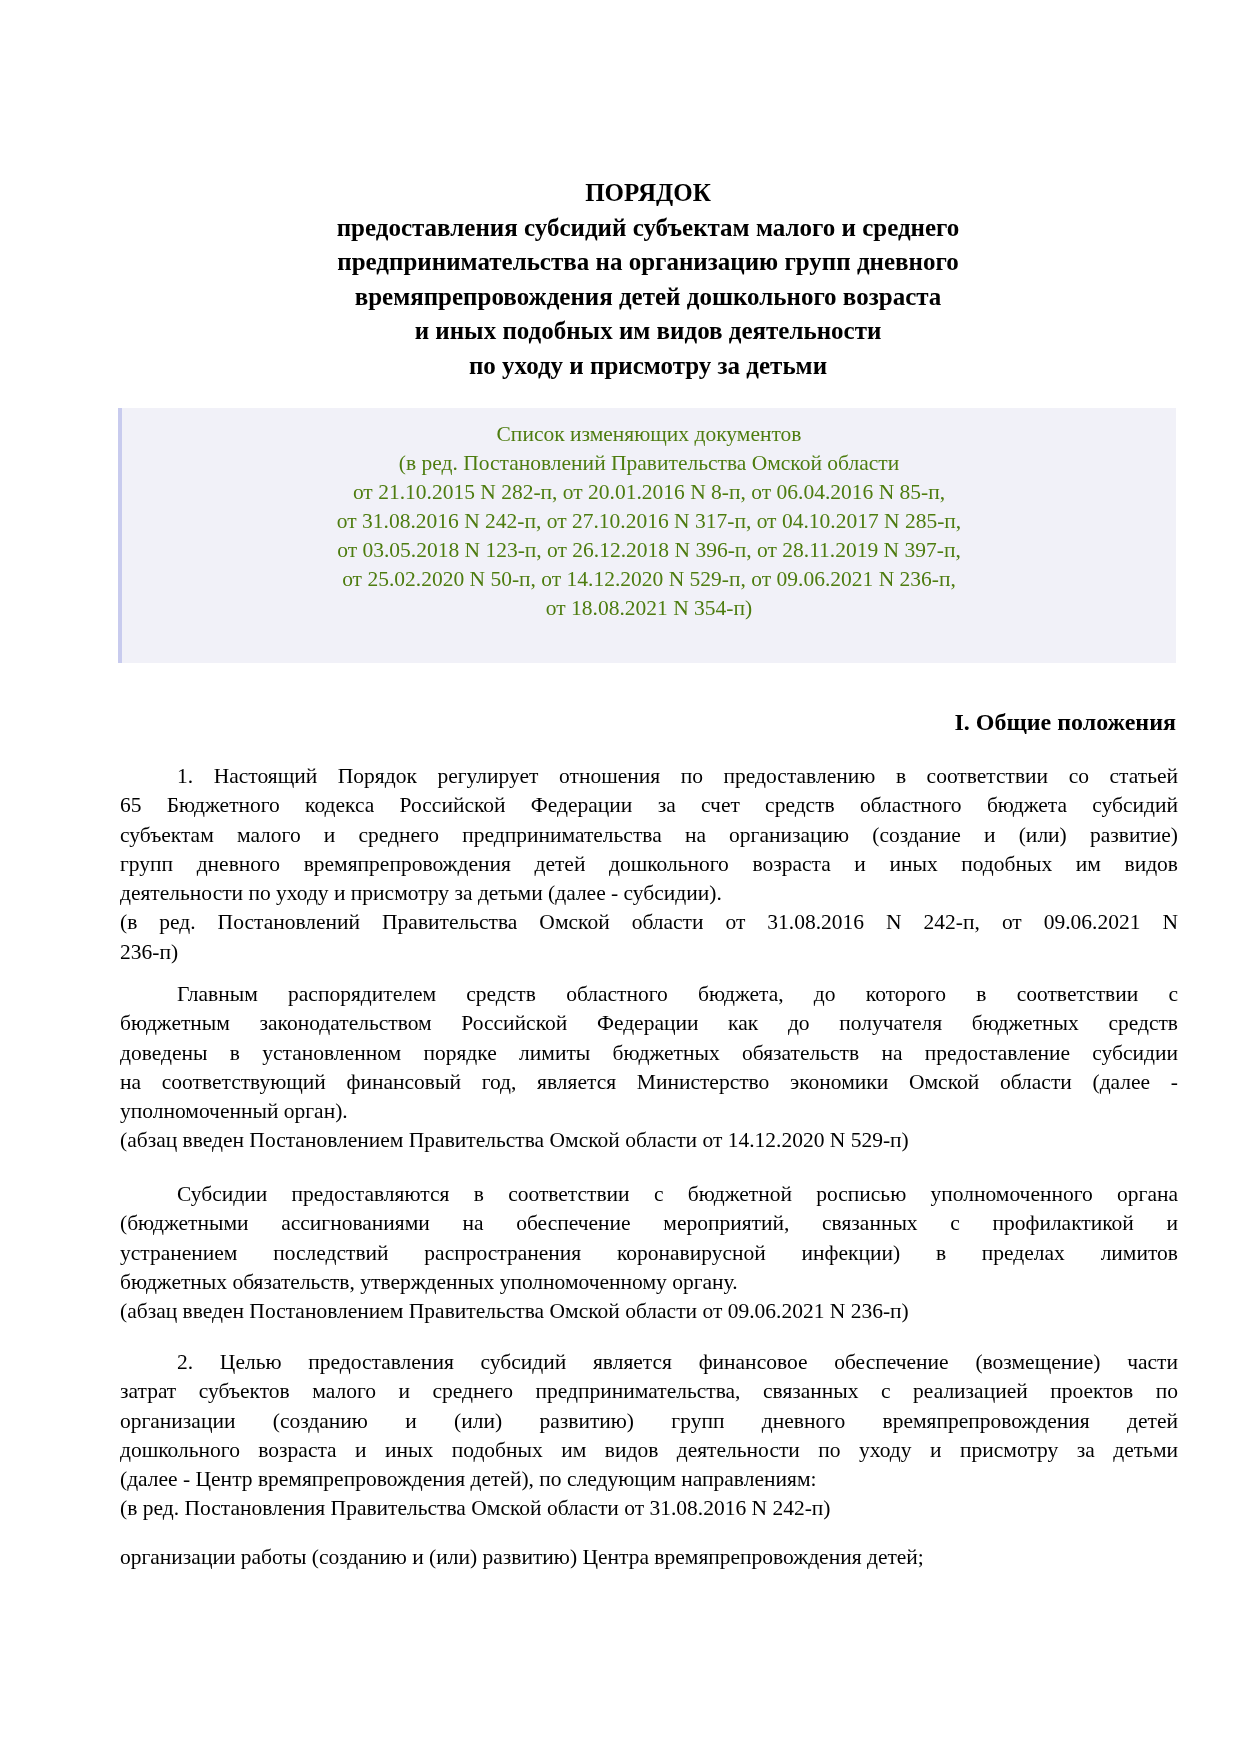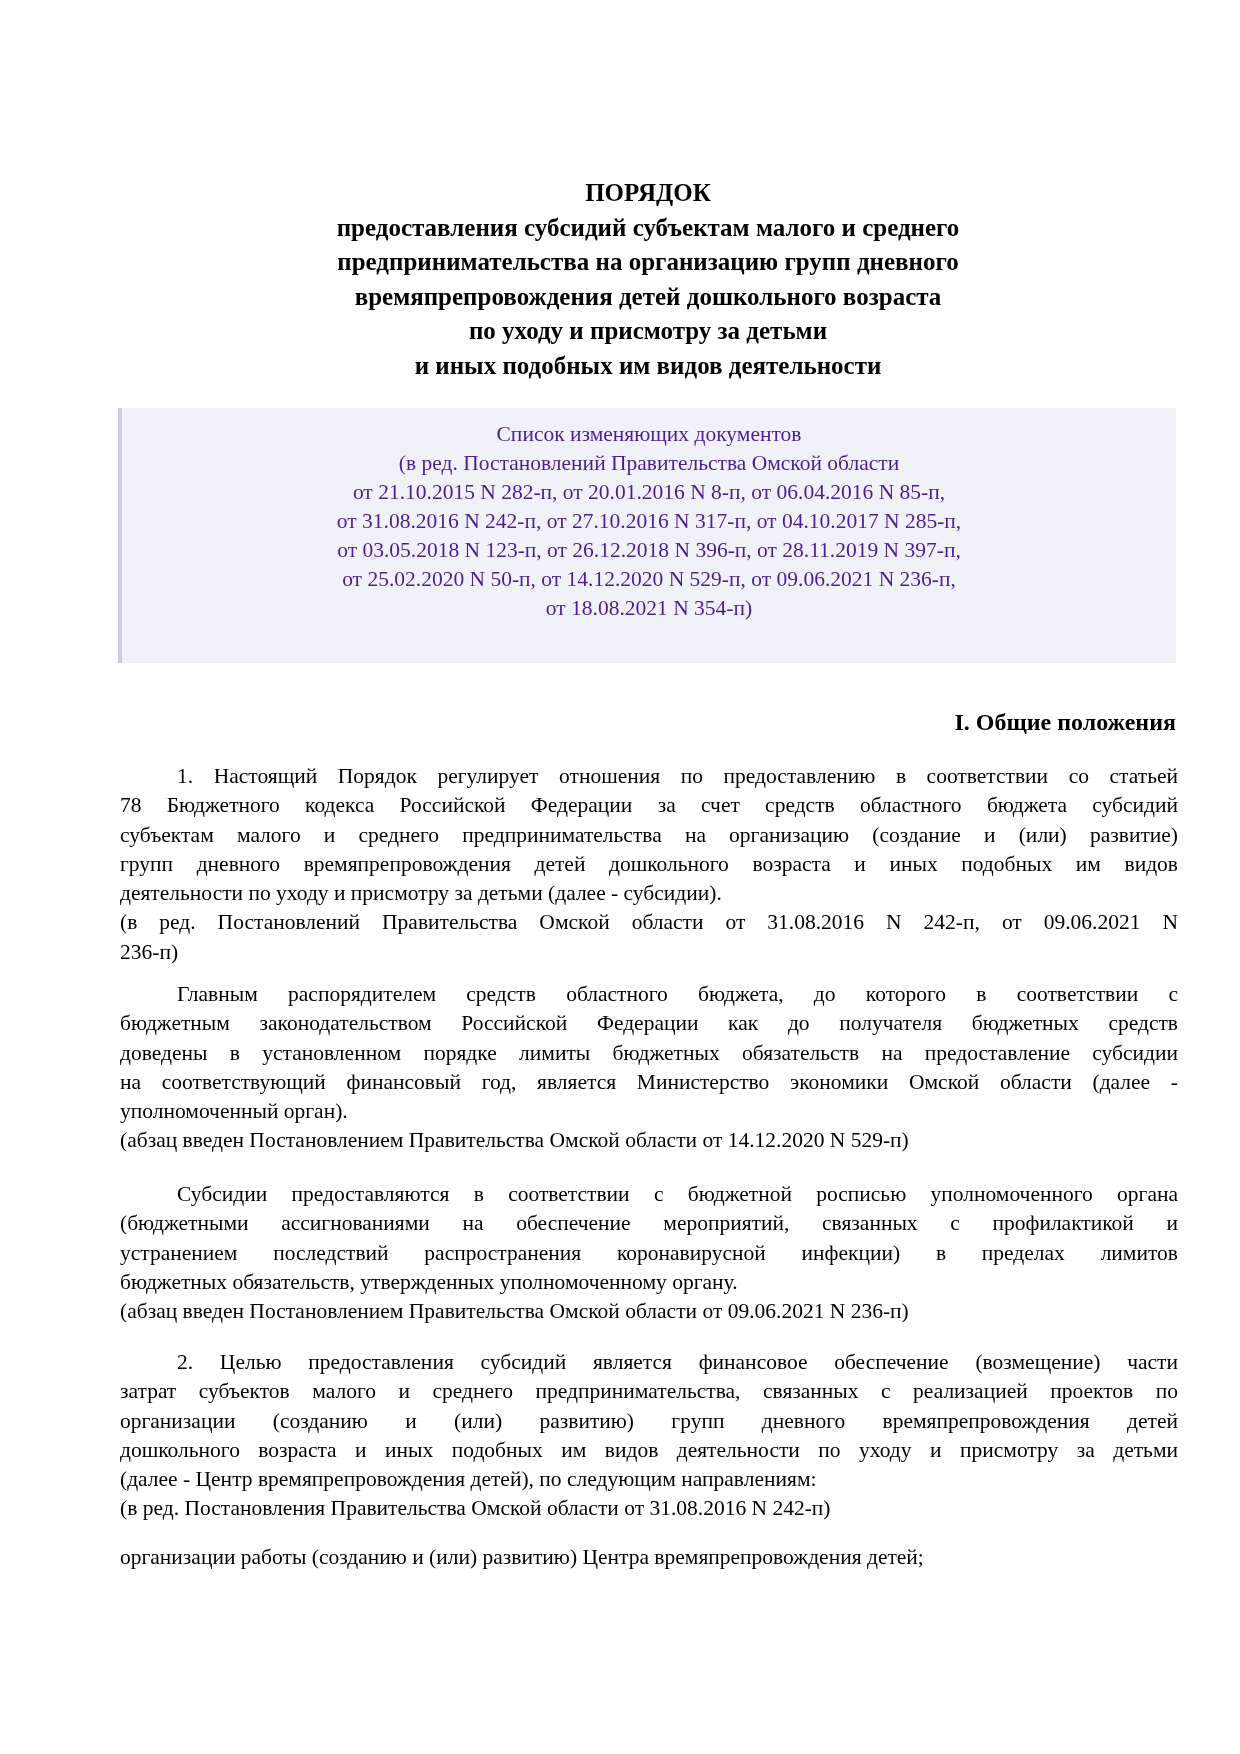--- a/index.html
+++ b/index.html
@@ -4,60 +4,60 @@
 <style>
   html, body { margin: 0; padding: 0; background: #ffffff; }
   body { width: 1240px; height: 1754px; position: relative; overflow: hidden;
          font-family: "Liberation Serif", "DejaVu Serif", serif; color: #000; }
   .page { position: absolute; left: 0; top: 0; width: 1240px; height: 1754px; }
   .title-block { position: absolute; left: 120px; width: 1056px; top: 176px;
                  text-align: center; font-weight: bold; font-size: 25px; line-height: 34.5px; }
   .title-block div { white-space: nowrap; text-align: center; }
   .changes-box { position: absolute; left: 118px; top: 408px; width: 1058px; height: 255px;
                  background: #f1f1f8; border-left: 4px solid #c8cbee; box-sizing: border-box;
-                 text-align: center; color: #4c1d95; font-size: 21.5px; line-height: 29px;
+                 text-align: center; color: #4d7c0f; font-size: 21.5px; line-height: 29px;
                  padding-top: 12px; }
   .changes-box div { white-space: nowrap; }
   .section-heading { position: absolute; left: 120px; width: 1056px; top: 709px;
                      text-align: right; font-weight: bold; font-size: 24px; }
   .para { position: absolute; left: 120px; width: 1058px; font-size: 21.5px;
           line-height: 29.3px; text-align: justify; }
   .para .ln { display: block; text-align: justify; text-align-last: justify; white-space: nowrap; }
   .para .ln.last { text-align-last: left; }
   .para .ln.indent { text-indent: 57px; }
 </style>
 </head>
 <body>
 
 <div class="page">
 
   <div class="title-block">
     <div>ПОРЯДОК</div>
     <div>предоставления субсидий субъектам малого и среднего</div>
     <div>предпринимательства на организацию групп дневного</div>
     <div>времяпрепровождения детей дошкольного возраста</div>
+    <div>и иных подобных им видов деятельности</div>
     <div>по уходу и присмотру за детьми</div>
-    <div>и иных подобных им видов деятельности</div>
   </div>
 
   <div class="changes-box">
     <div>Список изменяющих документов</div>
     <div>(в ред. Постановлений Правительства Омской области</div>
     <div>от 21.10.2015 N 282-п, от 20.01.2016 N 8-п, от 06.04.2016 N 85-п,</div>
     <div>от 31.08.2016 N 242-п, от 27.10.2016 N 317-п, от 04.10.2017 N 285-п,</div>
     <div>от 03.05.2018 N 123-п, от 26.12.2018 N 396-п, от 28.11.2019 N 397-п,</div>
     <div>от 25.02.2020 N 50-п, от 14.12.2020 N 529-п, от 09.06.2021 N 236-п,</div>
     <div>от 18.08.2021 N 354-п)</div>
   </div>
 
   <div class="section-heading">I. Общие положения</div>
 
   <div class="para" style="top:750px;margin-top:12px;">
     <span class="ln indent">1. Настоящий Порядок регулирует отношения по предоставлению в соответствии со статьей</span>
-    <span class="ln">78 Бюджетного кодекса Российской Федерации за счет средств областного бюджета субсидий</span>
+    <span class="ln">65 Бюджетного кодекса Российской Федерации за счет средств областного бюджета субсидий</span>
     <span class="ln">субъектам малого и среднего предпринимательства на организацию (создание и (или) развитие)</span>
     <span class="ln">групп дневного времяпрепровождения детей дошкольного возраста и иных подобных им видов</span>
     <span class="ln last">деятельности по уходу и присмотру за детьми (далее - субсидии).</span>
     <span class="ln">(в ред. Постановлений Правительства Омской области от 31.08.2016 N 242-п, от 09.06.2021 N</span>
     <span class="ln last">236-п)</span>
   </div>
 
   <div class="para" style="top:980px;">
     <span class="ln indent">Главным распорядителем средств областного бюджета, до которого в соответствии с</span>
     <span class="ln">бюджетным законодательством Российской Федерации как до получателя бюджетных средств</span>

